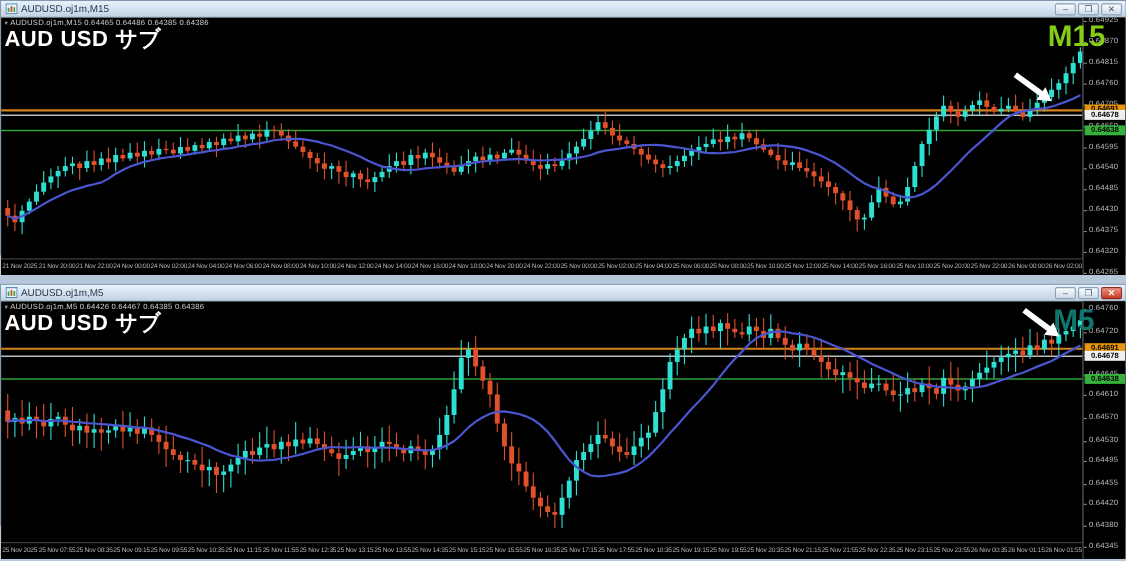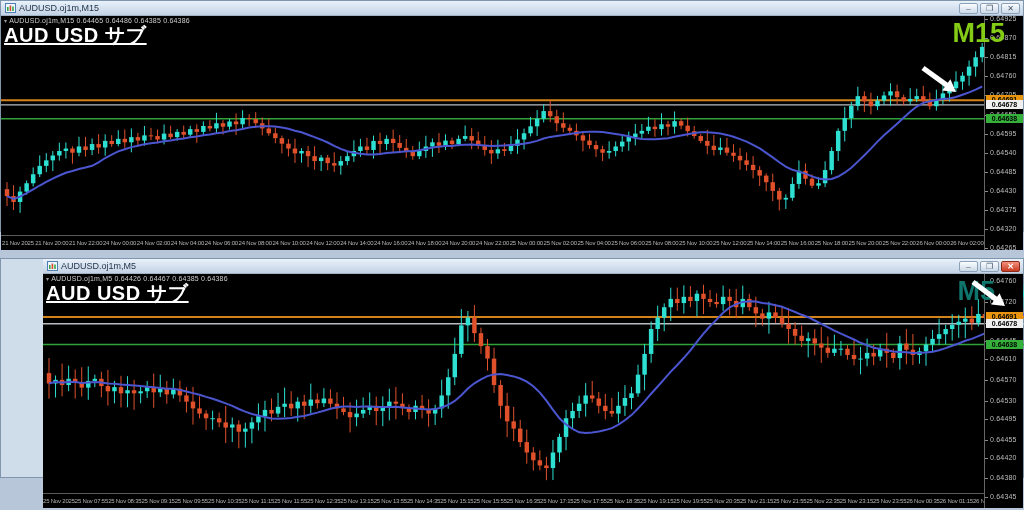--- a/index.html
+++ b/index.html
@@ -58,21 +58,21 @@
     flex:1 1 0;font-size:6px;color:#b5b5b5;text-align:center;white-space:nowrap;
     letter-spacing:-0.2px;
   }
   .ohlc{
     position:absolute;left:3px;top:1px;font-size:7px;color:#cfcfcf;
     white-space:nowrap;z-index:5;letter-spacing:0.2px;
   }
   .ohlc .dd{color:#9a9a9a;font-size:6px;margin-right:2px;}
   .biglabel{
     position:absolute;left:3px;top:6px;font-size:20px;font-weight:bold;color:#ffffff;
-    z-index:5;letter-spacing:0.5px;white-space:nowrap;text-decoration:underline;
+    z-index:5;letter-spacing:0.5px;white-space:nowrap;
   }
   .tflabel{
     position:absolute;top:2px;font-size:27px;font-weight:bold;z-index:6;white-space:nowrap;
   }
   .arrow-svg{position:absolute;z-index:6;}
 </style>
 </head>
 <body>
 
 <div class="win" style="top:0;height:232px;">
@@ -452,21 +452,21 @@
         <span>25 Nov 16:00</span>
         <span>25 Nov 18:00</span>
         <span>25 Nov 20:00</span>
         <span>25 Nov 22:00</span>
         <span>26 Nov 00:00</span>
         <span>26 Nov 02:00</span>
       </div>
   </div>
 </div>
 
-<div class="win" style="top:258px;height:220px;padding-left:42px;">
+<div class="win" style="top:258px;height:220px;">
   <div class="titlebar">
     <svg class="app-icon" viewBox="0 0 11 10">
       <rect x="0.5" y="0.5" width="10" height="9" fill="#eef6ff" stroke="#4d7fb5"></rect>
       <rect x="2" y="4" width="1.6" height="4" fill="#3aa646"></rect>
       <rect x="4.6" y="2.5" width="1.6" height="5.5" fill="#d14a2a"></rect>
       <rect x="7.2" y="3.5" width="1.6" height="4.5" fill="#3aa646"></rect>
     </svg>
     <span class="title-text">AUDUSD.oj1m,M5</span>
     <span class="winbtns">
       <span class="winbtn">–</span>

